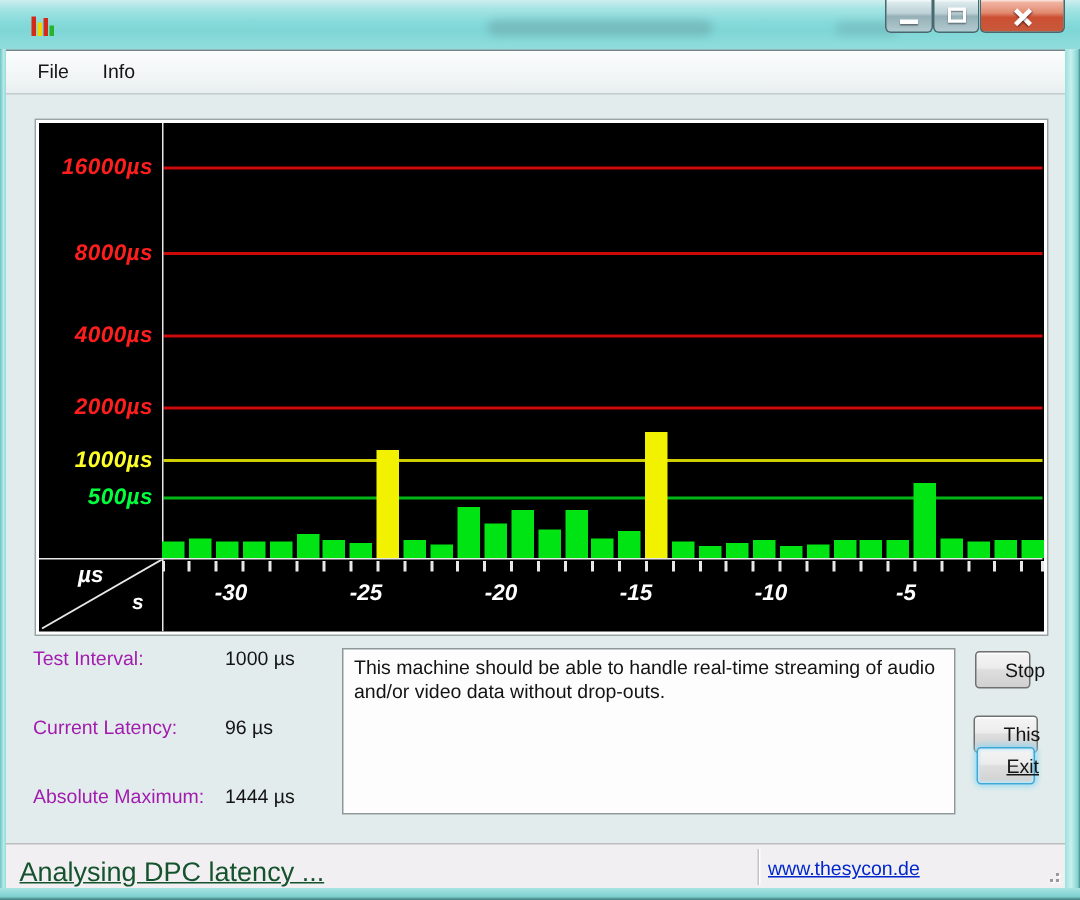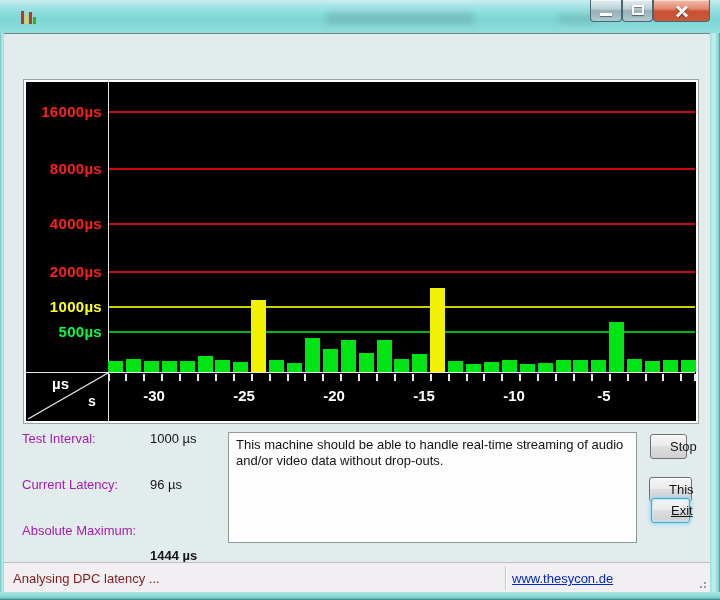--- a/index.html
+++ b/index.html
@@ -34,21 +34,21 @@
   .glyph-x i{position:absolute;left:0;top:6px;width:14px;height:3px;background:#fff;box-shadow:0 1px 1px rgba(0,0,0,.4);}
   .glyph-x i:first-child{transform:rotate(45deg);}
   .glyph-x i:last-child{transform:rotate(-45deg);}
   
   .client-topline{left:4px;top:33px;width:706px;height:1px;background:#70868a;}
   .menubar{left:4px;top:34px;width:706px;height:29px;
     background:linear-gradient(180deg,#fbfdfd,#f0f4f5 70%,#e8eeef);border-bottom:1px solid #c2cbcc;}
   .menu-item{display:inline-block;padding:6px 9px 0 9px;font-size:13px;color:#151515;}
   .menu-item:first-child{margin-left:12px;}
   
-  .chart-frame{left:23px;top:79px;width:676px;height:345px;border:1px solid #98a4a4;background:#fff;padding:2px;}
+  .chart-frame{left:23px;top:79px;width:676px;height:345px;border:1px solid #98a4a4;background:#fff;padding:2px;font-style:italic;}
   .chart-inner{position:relative;width:670px;height:339px;background:#000;overflow:hidden;}
   .gridline{position:absolute;left:83px;width:586px;height:2px;}
   .ylabel{position:absolute;left:0;width:76px;height:20px;line-height:20px;text-align:right;
     font-size:15px;font-weight:bold;letter-spacing:.3px;}
   .axis-v{position:absolute;left:82px;top:0;width:1px;height:339px;background:#e8e8e8;}
   .axis-h{position:absolute;left:0;top:290px;width:669px;height:1px;background:#e8e8e8;}
   .bar{position:absolute;width:15px;}
   .tick{position:absolute;top:292px;width:2px;height:7px;background:#e8e8e8;}
   .xlabel{position:absolute;top:305px;width:40px;text-align:center;color:#fff;font-weight:bold;font-size:15px;}
   .corner-us{position:absolute;left:26px;top:293px;color:#fff;font-weight:bold;font-size:15px;}
@@ -58,21 +58,21 @@
   .stat-value{font-size:13px;color:#141414;}
   .advice-box{left:228px;top:432px;width:409px;height:111px;background:#fdfdfd;border:1px solid #8e9898;
     padding:4px 7px;font-size:13px;line-height:16px;color:#141414;}
   .btn{height:25px;border:1px solid #707070;border-radius:3px;
     background:linear-gradient(180deg,#f5f5f5,#ececec 45%,#dedede 50%,#d0d0d0);
     font-size:13px;color:#141414;text-align:center;line-height:23px;
     box-shadow:inset 0 1px 0 #fff;padding-left:19px;}
   .btn.focused{border:1px solid #3da8d6;box-shadow:0 0 4px 1px #8fd8f2, inset 0 0 2px 1px #bfeafa;}
   
   .statusbar{left:4px;top:562px;width:706px;height:30px;background:#f1eff1;border-top:1px solid #bdbdbd;}
-  .status-text{position:absolute;left:9px;top:8px;font-size:13px;color:#7f1d1d;}
+  .status-text{position:absolute;left:9px;top:8px;font-size:18px;color:#14532d;text-decoration:underline;}
   .status-div{position:absolute;left:501px;top:3px;width:1px;height:24px;background:#c6c4c6;box-shadow:1px 0 0 #fff;}
   .status-link{position:absolute;left:508px;top:8px;font-size:13px;color:#0026cc;text-decoration:underline;cursor:pointer;}
   .grip{position:absolute;right:4px;bottom:4px;width:12px;height:12px;}
   .grip i{position:absolute;width:2px;height:2px;background:#9a989a;box-shadow:1px 1px 0 #fff;}
 </style>
 </head>
 <body>
 
 <div class="window">
 
@@ -97,20 +97,24 @@
           <i></i>
         </span>
     </div>
   </div>
 
   <div class="abs frame-left"></div>
   <div class="abs frame-right"></div>
   <div class="abs frame-bottom"></div>
   <div class="abs client-topline"></div>
 
+  <div class="abs menubar">
+    <span class="menu-item">File</span>
+    <span class="menu-item">Info</span>
+  </div>
 
   <div class="abs chart-frame">
     <div class="chart-inner" id="chart">
         <div class="gridline" style="top: 29px; background: rgb(204, 10, 10);"></div>
         <div class="ylabel" style="top: 20px; color: rgb(255, 30, 30);">16000µs</div>
         <div class="gridline" style="top: 86px; background: rgb(204, 10, 10);"></div>
         <div class="ylabel" style="top: 77px; color: rgb(255, 30, 30);">8000µs</div>
         <div class="gridline" style="top: 141px; background: rgb(204, 10, 10);"></div>
         <div class="ylabel" style="top: 132px; color: rgb(255, 30, 30);">4000µs</div>
         <div class="gridline" style="top: 189px; background: rgb(204, 10, 10);"></div>
@@ -200,21 +204,21 @@
           <line x1="82" y1="0" x2="2" y2="46" stroke="#e8e8e8" stroke-width="1.3"></line>
         </svg>
       </div>
   </div>
 
   <div class="abs stat-label" style="left:22px;top:431px;">Test Interval:</div>
   <div class="abs stat-value" style="left:150px;top:431px;">1000 µs</div>
   <div class="abs stat-label" style="left:22px;top:477px;">Current Latency:</div>
   <div class="abs stat-value" style="left:150px;top:477px;">96 µs</div>
   <div class="abs stat-label" style="left:22px;top:523px;">Absolute Maximum:</div>
-  <div class="abs stat-value" style="left:150px;top:548px;font-weight:bold;">1444 µs</div>
+  <div class="abs stat-value" style="left:150px;top:523px;">1444 µs</div>
 
   <div class="abs advice-box">This machine should be able to handle real-time streaming of audio and/or video data without drop-outs.</div>
 
   <div class="abs btn" style="left:650px;top:434px;width:37px;">Stop</div>
   <div class="abs btn" style="left:649px;top:477px;width:43px;">This</div>
   <div class="abs btn focused" style="left:651px;top:498px;width:39px;text-decoration:underline;">Exit</div>
 
   <div class="abs statusbar">
     <span class="status-text">Analysing DPC latency ...</span>
     <span class="status-div"></span>

